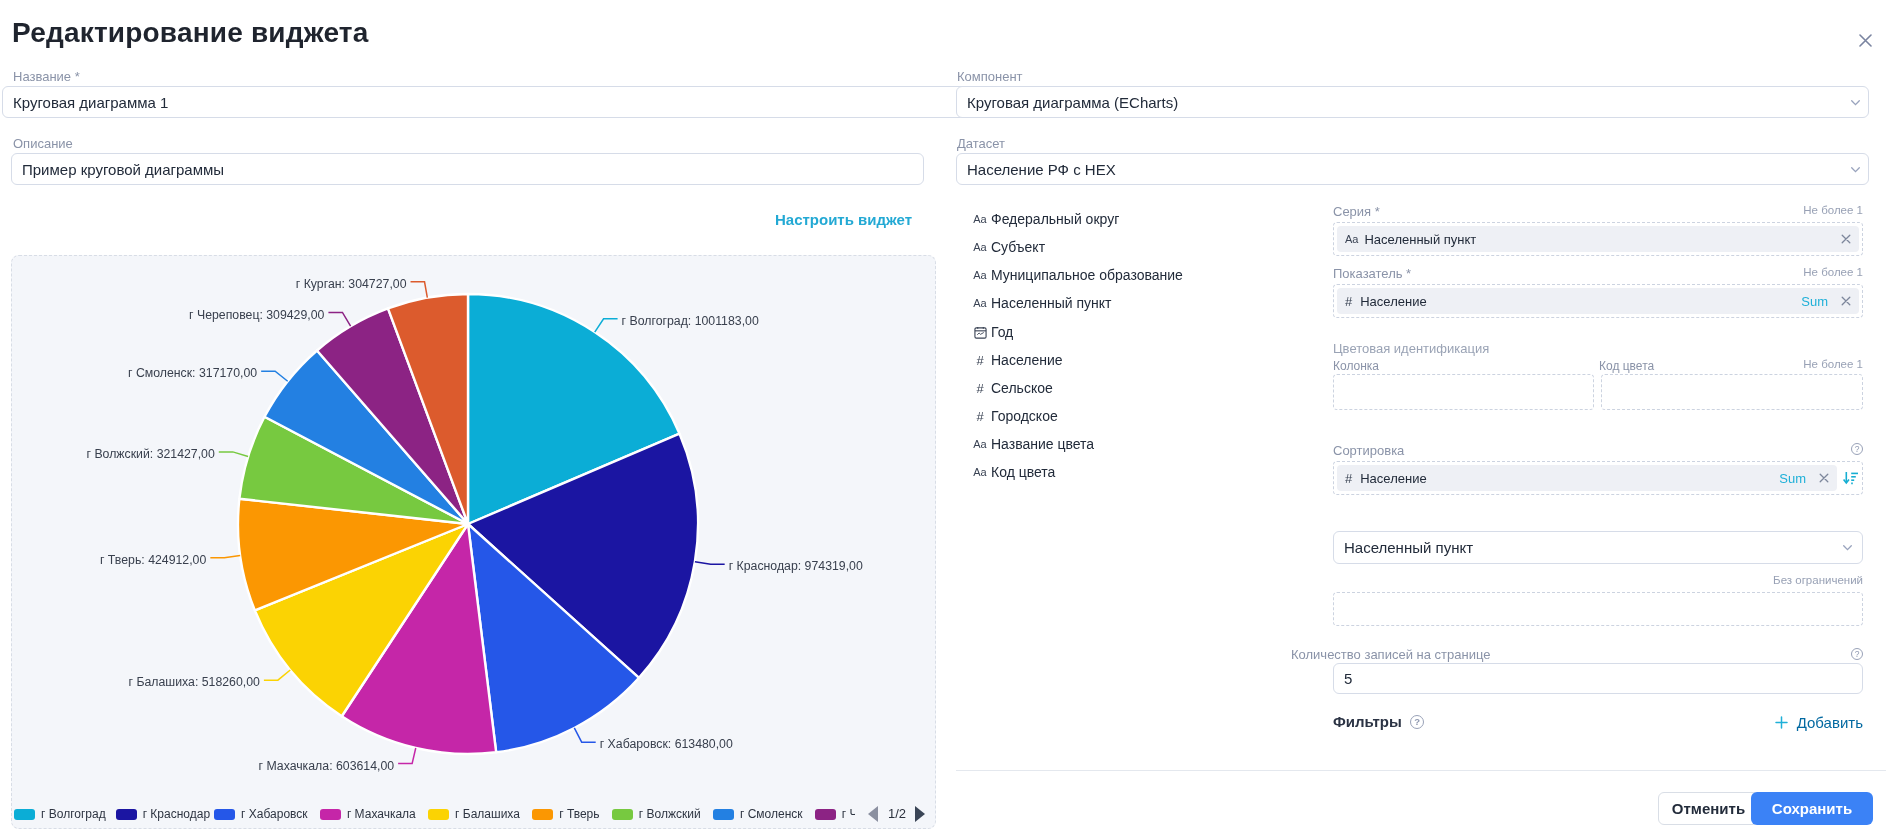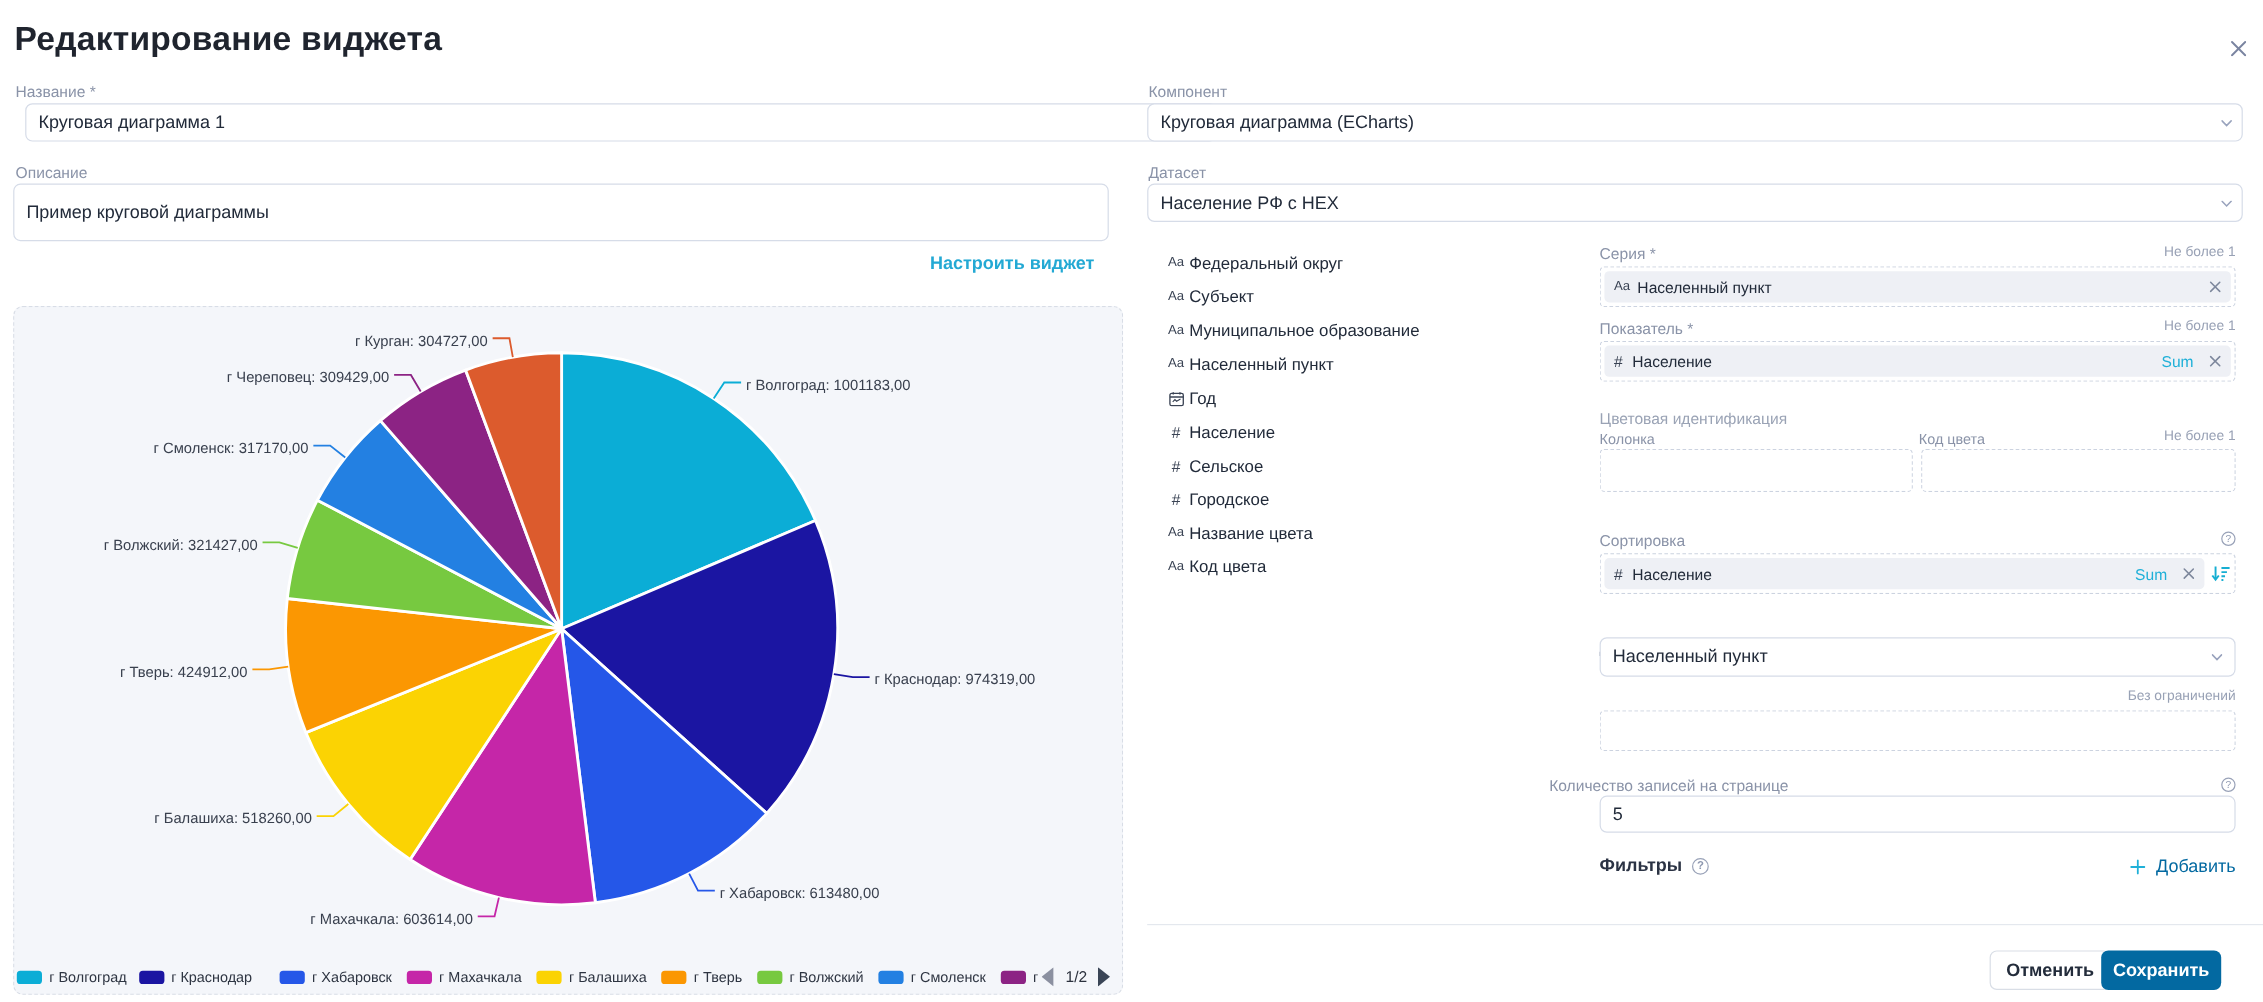--- a/index.html
+++ b/index.html
@@ -23,23 +23,23 @@
 </style>
 </head>
 <body>
 <h1>Редактирование виджета</h1>
 
 <svg class="abs" style="left:1859px;top:34px" width="13" height="13" viewBox="0 0 13 13">
     <path d="M1 1 L12 12 M12 1 L1 12" stroke="#7a84a0" stroke-width="1.6" stroke-linecap="round"></path>
   </svg>
 
 <div class="lbl" style="left:13px;top:69px">Название *</div>
-<div class="inp" style="left:21px;top:86px;width:993px;height:32px">Круговая диаграмма 1</div>
+<div class="inp" style="left:2px;top:86px;width:993px;height:32px">Круговая диаграмма 1</div>
 <div class="lbl" style="left:13px;top:136px">Описание</div>
-<div class="inp" style="left:11px;top:153px;width:913px;height:48px">Пример круговой диаграммы</div>
+<div class="inp" style="left:11px;top:153px;width:913px;height:32px">Пример круговой диаграммы</div>
 <div class="abs link" style="right:974px;top:211px">Настроить виджет</div>
 
 <div class="abs" style="left:11px;top:255px;width:925px;height:574px;background:#f4f6fa;border:1px dashed #d8dde6;border-radius:8px"></div>
 <svg class="abs" style="left:11px;top:255px" width="920" height="573" viewBox="0 0 920 573" font-family="Liberation Sans, sans-serif">
 <path d="M457.0 269.0 L457.00 39.00 A230.0 230.0 0 0 1 668.54 178.72 Z" fill="#0badd6" stroke="#fff" stroke-width="2.4" stroke-linejoin="round"></path>
 <path d="M457.0 269.0 L668.54 178.72 A230.0 230.0 0 0 1 627.98 422.84 Z" fill="#1b15a2" stroke="#fff" stroke-width="2.4" stroke-linejoin="round"></path>
 <path d="M457.0 269.0 L627.98 422.84 A230.0 230.0 0 0 1 485.16 497.27 Z" fill="#2557e8" stroke="#fff" stroke-width="2.4" stroke-linejoin="round"></path>
 <path d="M457.0 269.0 L485.16 497.27 A230.0 230.0 0 0 1 330.75 461.25 Z" fill="#c526a8" stroke="#fff" stroke-width="2.4" stroke-linejoin="round"></path>
 <path d="M457.0 269.0 L330.75 461.25 A230.0 230.0 0 0 1 243.87 355.47 Z" fill="#fbd303" stroke="#fff" stroke-width="2.4" stroke-linejoin="round"></path>
 <path d="M457.0 269.0 L243.87 355.47 A230.0 230.0 0 0 1 228.39 243.74 Z" fill="#fb9702" stroke="#fff" stroke-width="2.4" stroke-linejoin="round"></path>
@@ -65,21 +65,21 @@
 <text x="195.3" y="308.9" text-anchor="end" font-size="12.3" fill="#39404e">г Тверь: 424912,00</text>
 <text x="203.8" y="203.0" text-anchor="end" font-size="12.3" fill="#39404e">г Волжский: 321427,00</text>
 <text x="246.1" y="122.4" text-anchor="end" font-size="12.3" fill="#39404e">г Смоленск: 317170,00</text>
 <text x="313.4" y="63.6" text-anchor="end" font-size="12.3" fill="#39404e">г Череповец: 309429,00</text>
 <text x="395.5" y="33.0" text-anchor="end" font-size="12.3" fill="#39404e">г Курган: 304727,00</text>
 </svg>
 <div class="legend">
     <span class="sw" style="background:#0badd6"></span>
     <span style="margin-right:10px;white-space:nowrap">г Волгоград</span>
     <span class="sw" style="background:#1b15a2"></span>
-    <span style="margin-right:23px;white-space:nowrap">г Краснодар</span>
+    <span style="margin-right:4px;white-space:nowrap">г Краснодар</span>
     <span class="sw" style="background:#2557e8"></span>
     <span style="margin-right:12.3px;white-space:nowrap">г Хабаровск</span>
     <span class="sw" style="background:#c526a8"></span>
     <span style="margin-right:12.3px;white-space:nowrap">г Махачкала</span>
     <span class="sw" style="background:#fbd303"></span>
     <span style="margin-right:12.3px;white-space:nowrap">г Балашиха</span>
     <span class="sw" style="background:#fb9702"></span>
     <span style="margin-right:12.3px;white-space:nowrap">г Тверь</span>
     <span class="sw" style="background:#77c940"></span>
     <span style="margin-right:12.3px;white-space:nowrap">г Волжский</span>
@@ -192,13 +192,13 @@
 <div class="abs" style="left:1333px;top:713px;display:flex;align-items:center;font-size:15px;font-weight:700;color:#2b3344">Фильтры&nbsp;&nbsp;<span class="qm">?</span></div>
 <div class="abs" style="right:23px;top:714px;display:flex;align-items:center">
   <svg width="13" height="13" viewBox="0 0 13 13" style="margin-right:9px">
       <path d="M6.5 1 L6.5 12 M1 6.5 L12 6.5" stroke="#1fb0d8" stroke-width="1.5" stroke-linecap="round"></path>
     </svg>
   <span class="link" style="font-weight:400;font-size:15px;color:#0369a1">Добавить</span>
 </div>
 
 <div class="abs" style="left:956px;top:770px;width:930px;height:1px;background:#e4e8ee"></div>
 <div class="btn" style="left:1658px;top:792px;width:101px;background:#fff;border:1px solid #d9dee6;color:#232c3b">Отменить</div>
-<div class="btn" style="left:1751px;top:792px;width:100px;background:#0369a1;color:#fff">Сохранить</div>
+<div class="btn" style="left:1751px;top:792px;width:122px;background:#3b82f6;color:#fff">Сохранить</div>
 
 </body></html>

